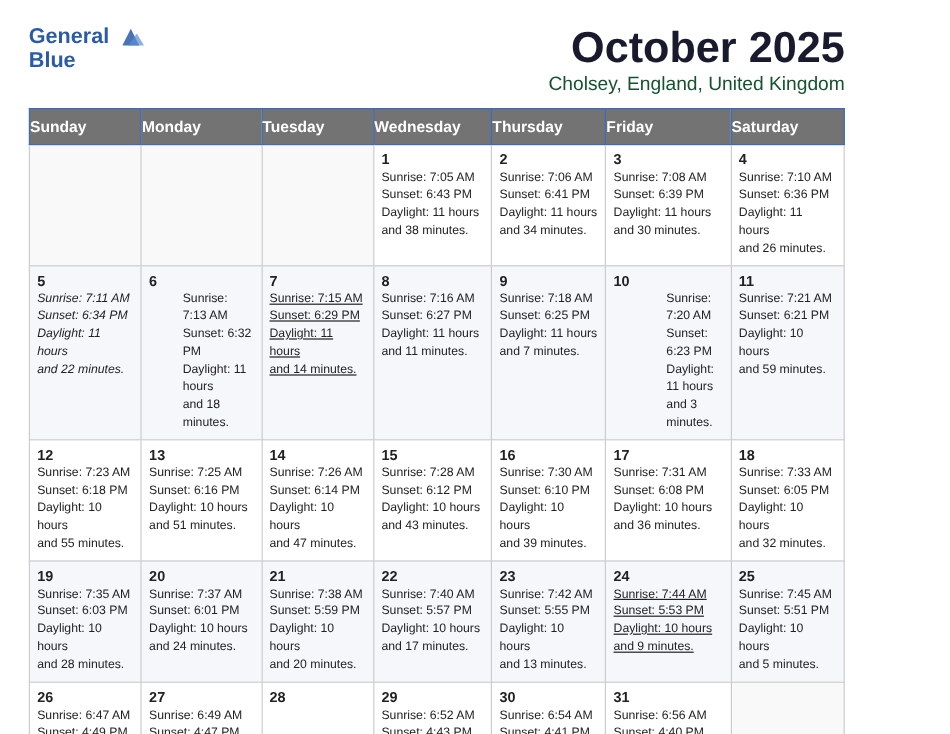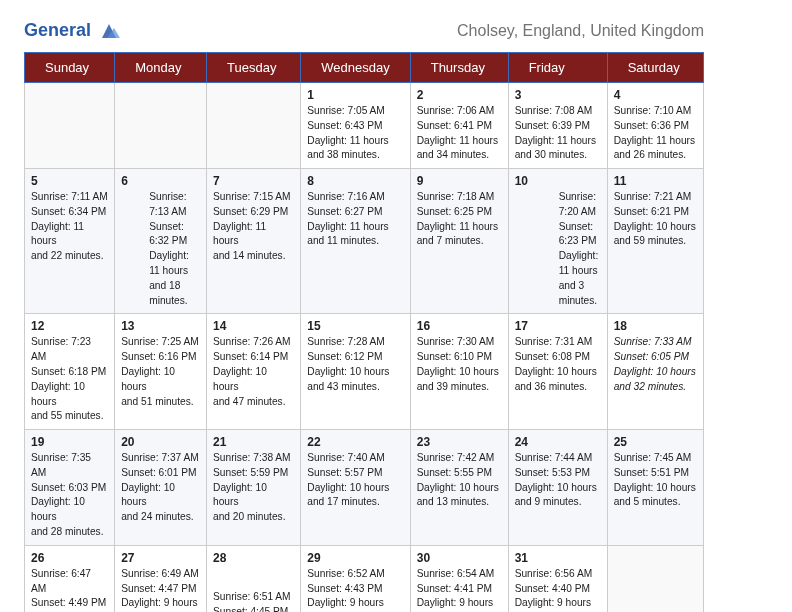--- a/index.html
+++ b/index.html
@@ -42,35 +42,35 @@
       text-align: right;
     }
     .month-title {
       font-size: 36px;
       font-weight: bold;
       color: #1a1a2e;
       line-height: 1.1;
     }
     .location {
       font-size: 16px;
-      color: #737373;
+      color: #14532d;
       margin-top: 2px;
     }
     .calendar {
       width: 100%;
       border-collapse: collapse;
       border: 1px solid #ccc;
       margin-top: 10px;
     }
     .calendar th {
-      background-color: #7f1d1d;
+      background-color: #737373;
       color: #fff;
       font-size: 13px;
-      font-weight: normal;
-      padding: 7px 20px;
+      font-weight: bold;
+      padding: 7px 0;
       text-align: left;
       border: 1px solid #3a6bc0;
     }
     .calendar td {
       vertical-align: top;
       border: 1px solid #ccc;
       padding: 5px 6px;
       width: 107px;
       min-height: 80px;
       font-size: 10.5px;
@@ -107,23 +107,25 @@
       <div>
         <div style="display:flex;align-items:center;">
           <span class="logo-text">
             <span>General</span>
             <svg class="logo-icon" viewBox="0 0 22 22" style="display:inline-block;vertical-align:middle;margin-left:2px;">
               <polygon points="4,18 11,4 18,18" fill="#2a5ba8" opacity="0.85"></polygon>
               <polygon points="9,18 16,8 22,18" fill="#5a8fd8" opacity="0.7"></polygon>
             </svg>
           </span>
         </div>
+        <div style="font-size:18px;font-weight:bold;color:#2a5ba8;margin-top:-2px;">Blue</div>
       </div>
     </div>
     <div class="title-block">
+      <div class="month-title">October 2025</div>
       <div class="location">Cholsey, England, United Kingdom</div>
     </div>
   </div>
 
   <table class="calendar">
     <thead>
       <tr>
       <th>Sunday</th>
           <th>Monday</th>
           <th>Tuesday</th>
@@ -163,35 +165,35 @@
             <span class="day-number">4</span>
             <div class="day-info" style="white-space: pre-line;">Sunrise: 7:10 AM
 Sunset: 6:36 PM
 Daylight: 11 hours
 and 26 minutes.</div>
           </td>
         </tr>
         <tr>
           <td>
             <span class="day-number">5</span>
-            <div class="day-info" style="white-space: pre-line;">Sunrise: 7:11 AM
+            <div class="day-info" style="white-space: pre-line; font-style: italic;">Sunrise: 7:11 AM
 Sunset: 6:34 PM
 Daylight: 11 hours
 and 22 minutes.</div>
           </td>
           <td>
             <span class="day-number">6</span>
             <div class="day-info" style="white-space: pre-line; margin-left: 28px;">Sunrise: 7:13 AM
 Sunset: 6:32 PM
 Daylight: 11 hours
 and 18 minutes.</div>
           </td>
           <td>
             <span class="day-number">7</span>
-            <div class="day-info" style="white-space: pre-line;">Sunrise: 7:15 AM
+            <div class="day-info" style="white-space: pre-line; text-decoration: underline;">Sunrise: 7:15 AM
 Sunset: 6:29 PM
 Daylight: 11 hours
 and 14 minutes.</div>
           </td>
           <td>
             <span class="day-number">8</span>
             <div class="day-info" style="white-space: pre-line;">Sunrise: 7:16 AM
 Sunset: 6:27 PM
 Daylight: 11 hours
 and 11 minutes.</div>
@@ -256,21 +258,21 @@
           </td>
           <td>
             <span class="day-number">17</span>
             <div class="day-info" style="white-space: pre-line;">Sunrise: 7:31 AM
 Sunset: 6:08 PM
 Daylight: 10 hours
 and 36 minutes.</div>
           </td>
           <td>
             <span class="day-number">18</span>
-            <div class="day-info" style="white-space: pre-line; font-style: italic;">Sunrise: 7:33 AM
+            <div class="day-info" style="white-space: pre-line;">Sunrise: 7:33 AM
 Sunset: 6:05 PM
 Daylight: 10 hours
 and 32 minutes.</div>
           </td>
         </tr>
         <tr>
           <td>
             <span class="day-number">19</span>
             <div class="day-info" style="white-space: pre-line;">Sunrise: 7:35 AM
 Sunset: 6:03 PM
@@ -300,21 +302,21 @@
           </td>
           <td>
             <span class="day-number">23</span>
             <div class="day-info" style="white-space: pre-line;">Sunrise: 7:42 AM
 Sunset: 5:55 PM
 Daylight: 10 hours
 and 13 minutes.</div>
           </td>
           <td>
             <span class="day-number">24</span>
-            <div class="day-info" style="white-space: pre-line;">Sunrise: 7:44 AM
+            <div class="day-info" style="white-space: pre-line; text-decoration: underline;">Sunrise: 7:44 AM
 Sunset: 5:53 PM
 Daylight: 10 hours
 and 9 minutes.</div>
           </td>
           <td>
             <span class="day-number">25</span>
             <div class="day-info" style="white-space: pre-line;">Sunrise: 7:45 AM
 Sunset: 5:51 PM
 Daylight: 10 hours
 and 5 minutes.</div>

